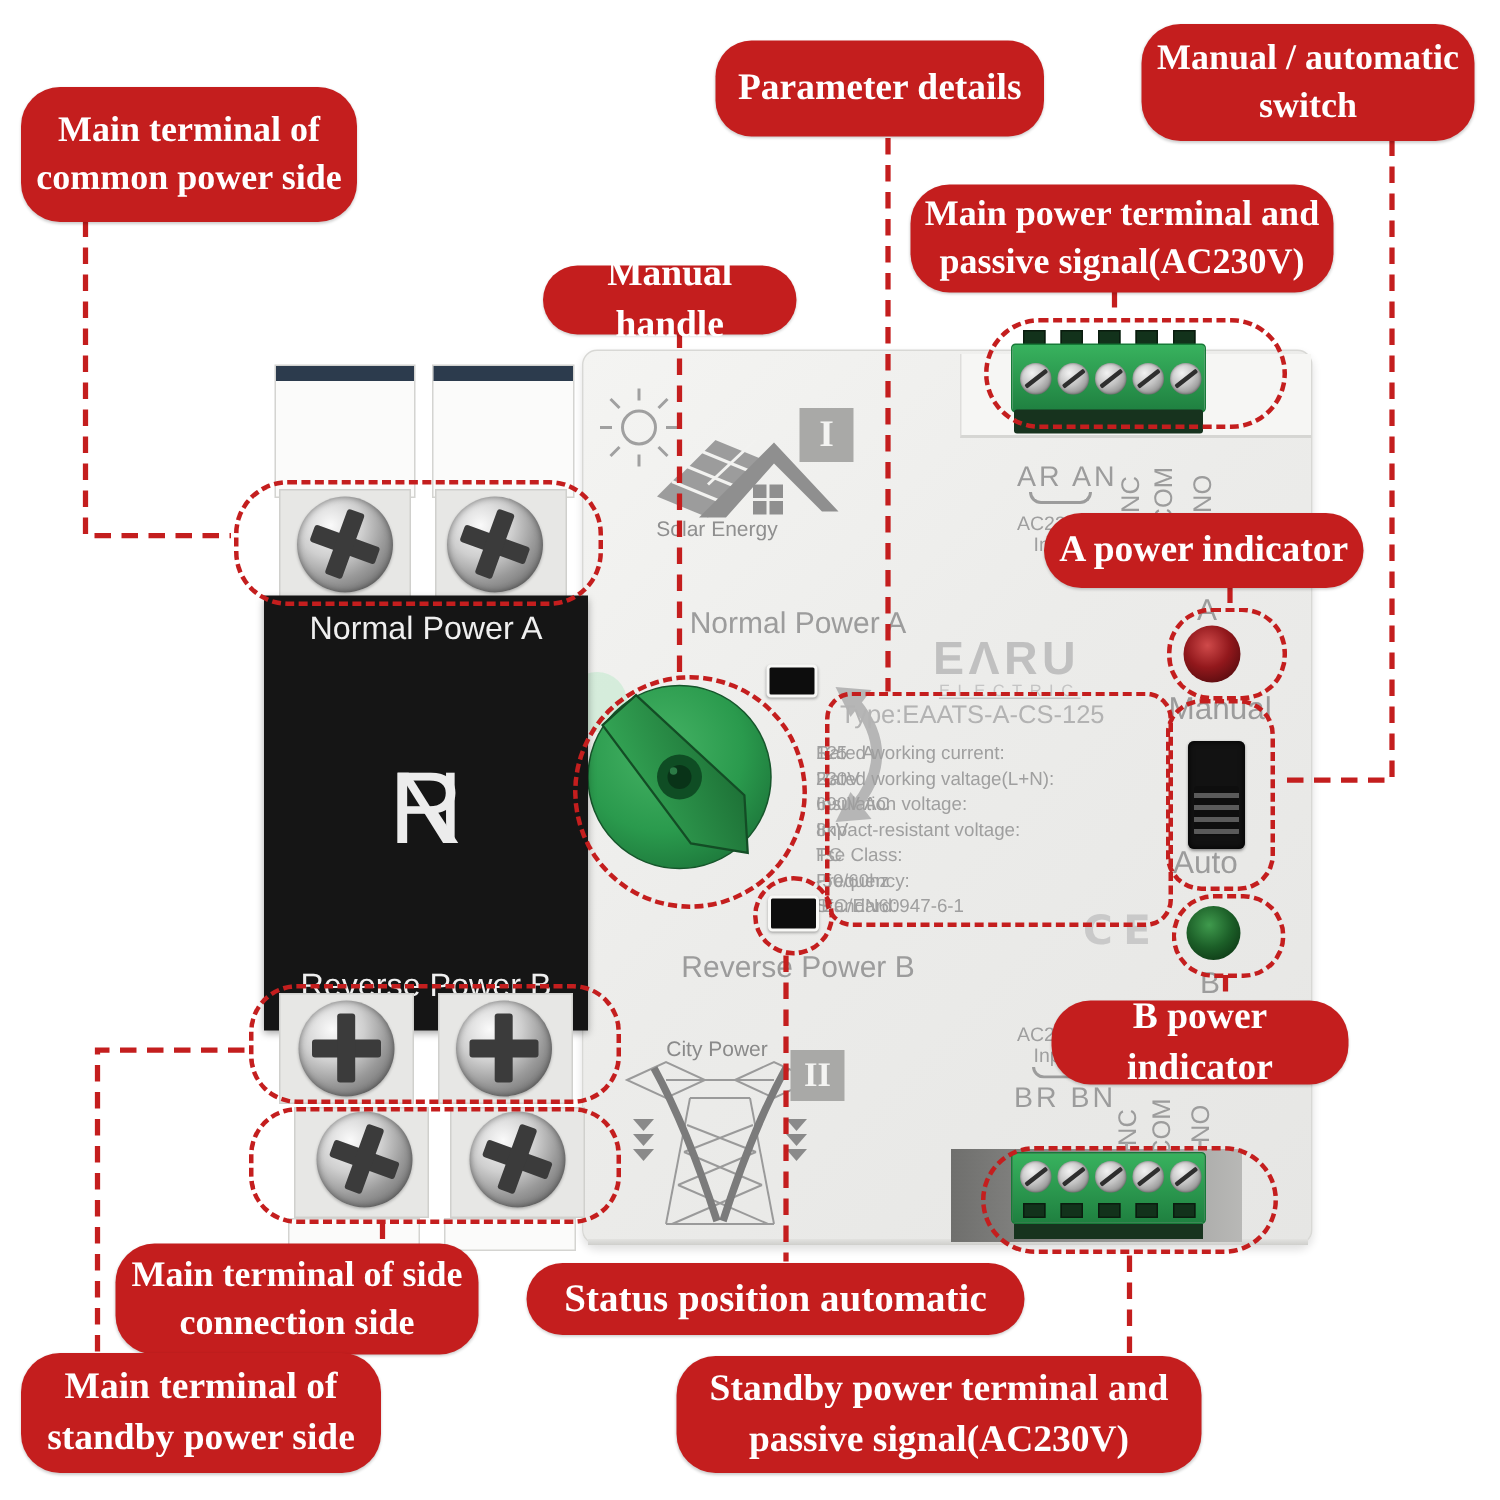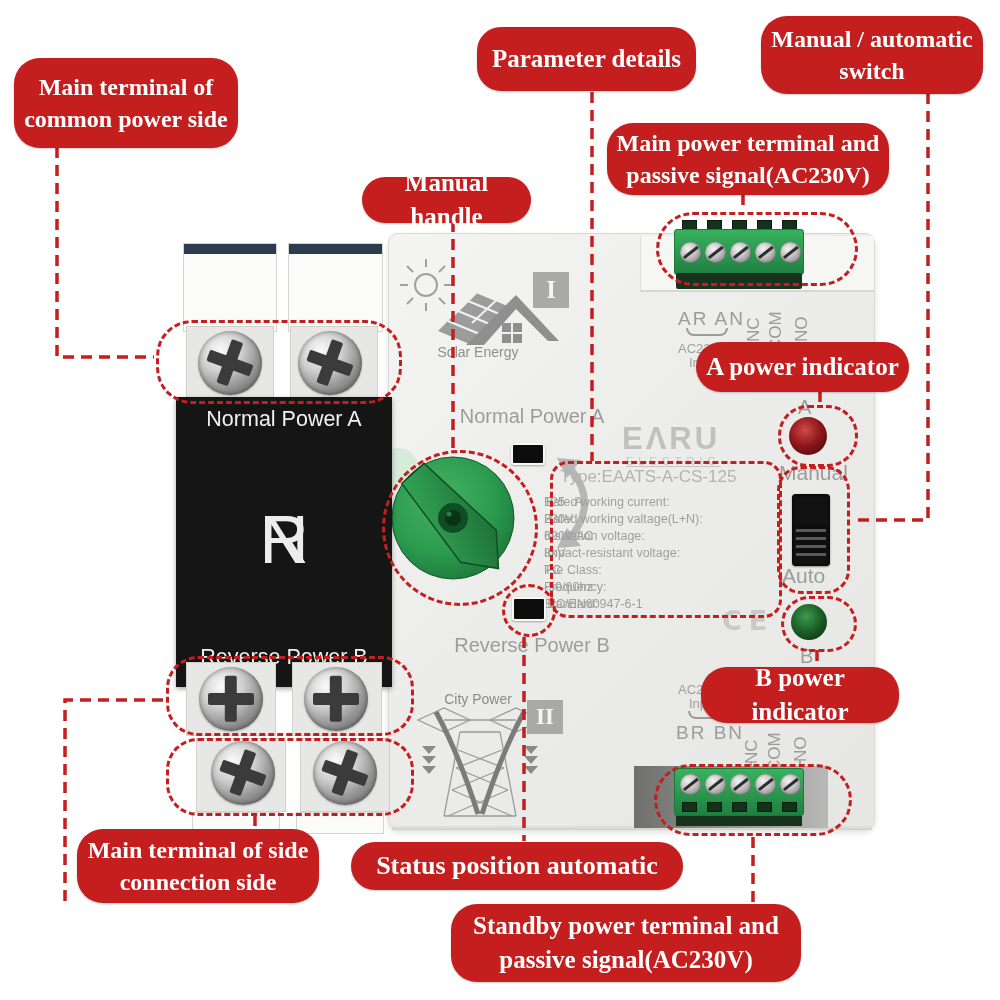--- a/index.html
+++ b/index.html
@@ -407,20 +407,23 @@
     </div>
 
   <div class="callout" style="left:701px;top:667px;width:198px;height:56px;font-size:25px;">
       <span style="position:static">B power indicator</span>
     </div>
 
   <div class="callout" style="left:77px;top:829px;width:242px;height:74px;font-size:24px;">
       <span style="position:static">Main terminal of side connection side</span>
     </div>
 
+  <div class="callout" style="left:14px;top:902px;width:240px;height:80px;font-size:25px;">
+      <span style="position:static">Main terminal of standby power side</span>
+    </div>
 
   <div class="callout" style="left:351px;top:842px;width:332px;height:48px;font-size:26px;border-radius:24px;">
       <span style="position:static">Status position automatic</span>
     </div>
 
   <div class="callout" style="left:451px;top:904px;width:350px;height:78px;font-size:25px;">
       <span style="position:static">Standby power terminal and passive signal(AC230V)</span>
     </div>
 
 </div>

